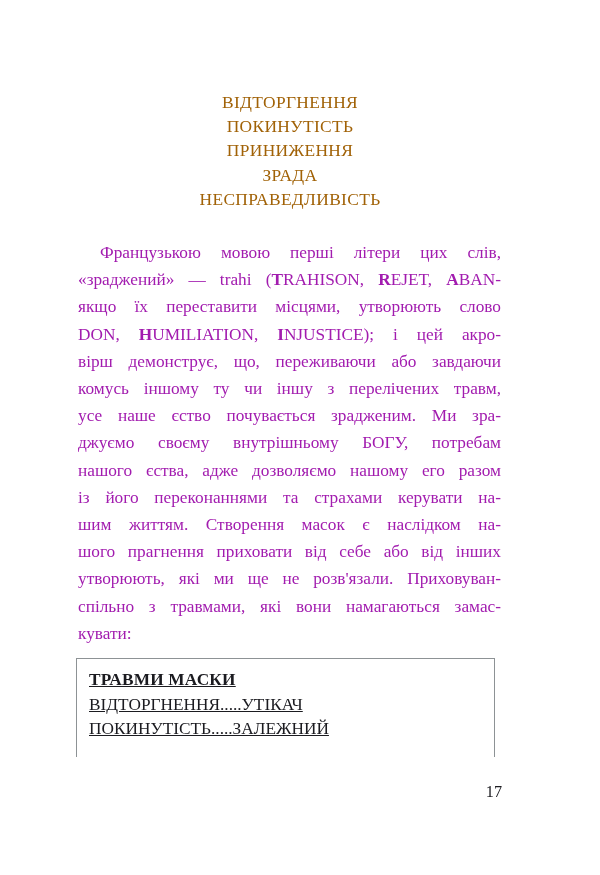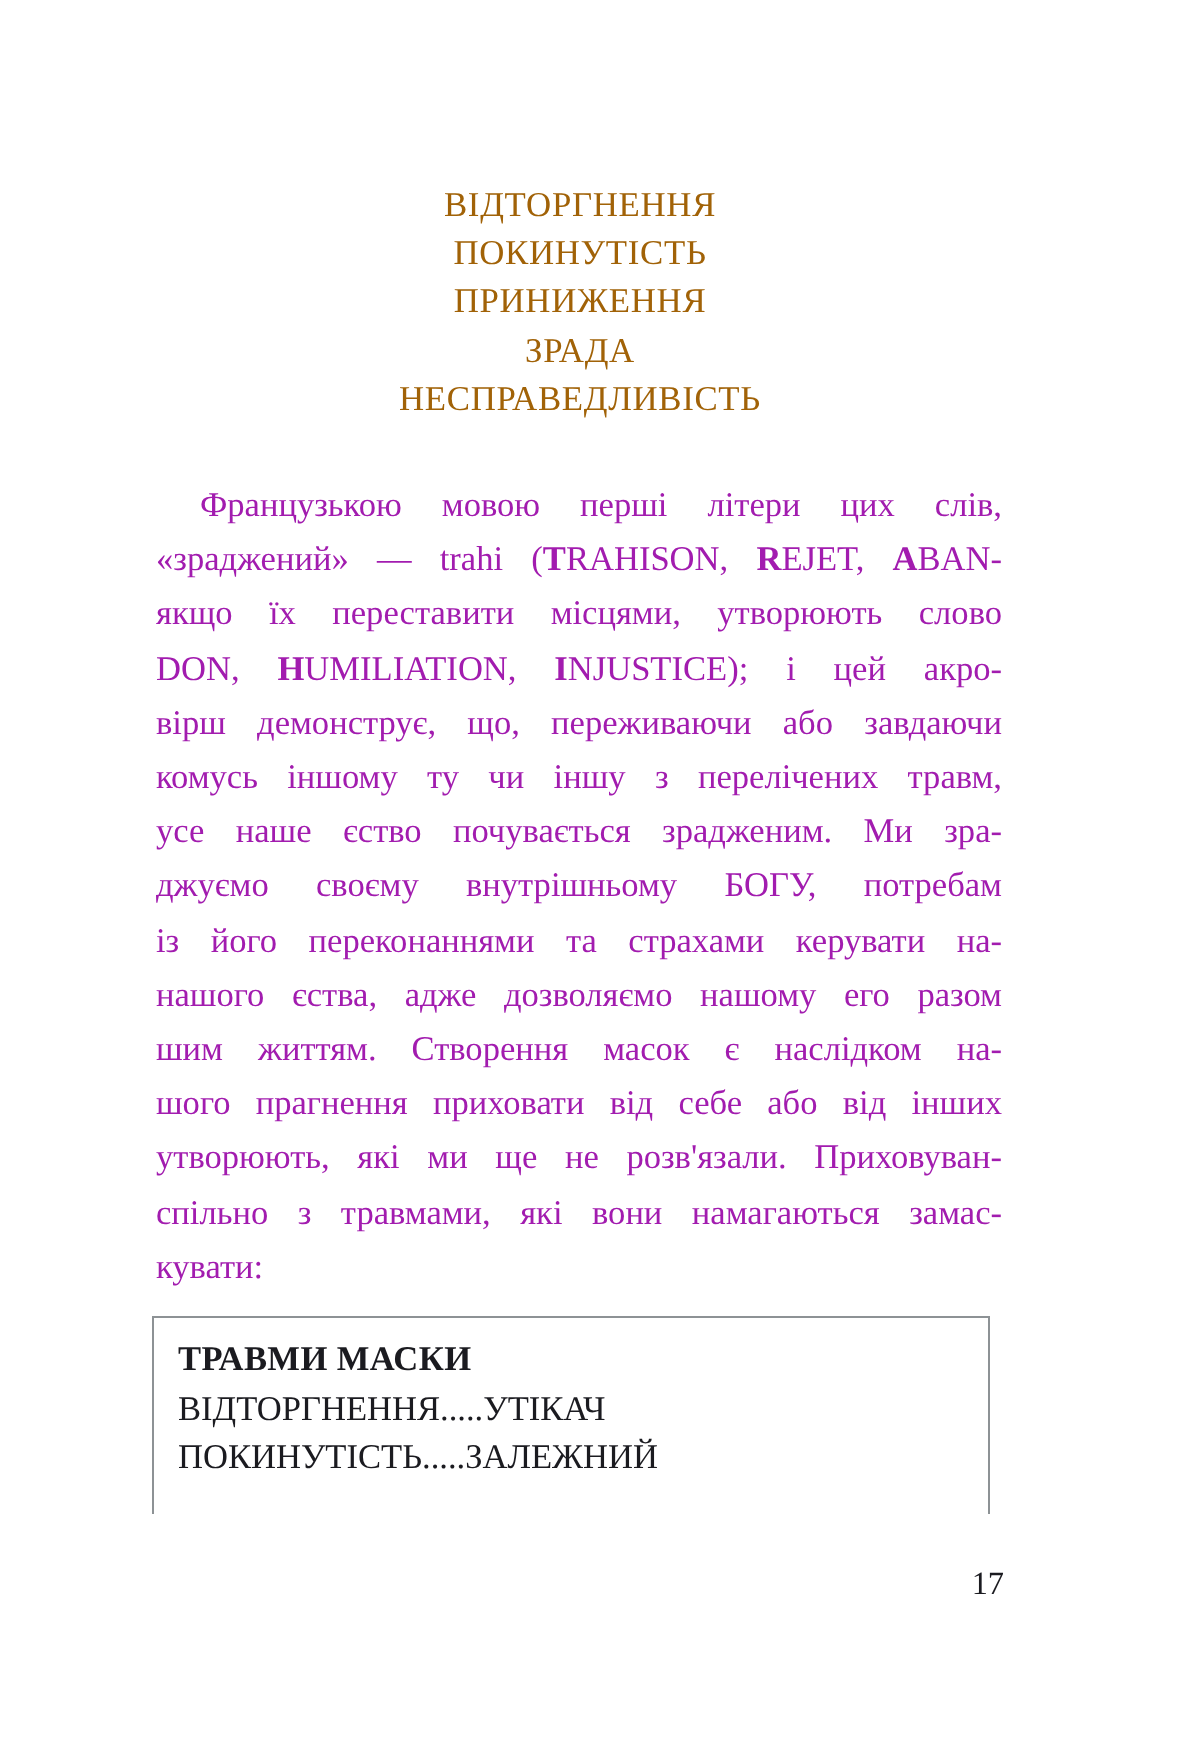--- a/index.html
+++ b/index.html
@@ -94,20 +94,21 @@
     width: 419px;
     height: 99px;
     border: 1px solid #8d9295;
     border-bottom: none;
     box-sizing: border-box;
     background: #ffffff;
   }
 
   .masks-inner {
     padding: 9px 0 0 12px;
+    text-decoration: underline;
   }
 
   .masks-row {
     font-size: 17.3px;
     line-height: 24.6px;
     color: #1b1b20;
     white-space: nowrap;
   }
 
   .masks-row.header {
@@ -144,22 +145,22 @@
 
     <p class="para">
       <span class="line"><span class="indent"></span><span>Французькою мовою перші літери цих слів,</span></span>
       <span class="line"><span>«зраджений» — trahi (</span><b class="cap">T</b><span>RAHISON, </span><b class="cap">R</b><span>EJET, </span><b class="cap">A</b><span>BAN-</span></span>
       <span class="line">якщо їх переставити місцями, утворюють слово</span>
       <span class="line"><span>DON, </span><b class="cap">H</b><span>UMILIATION, </span><b class="cap">I</b><span>NJUSTICE); і цей акро-</span></span>
       <span class="line">вірш демонструє, що, переживаючи або завдаючи</span>
       <span class="line">комусь іншому ту чи іншу з перелічених травм,</span>
       <span class="line">усе наше єство почувається зрадженим. Ми зра-</span>
       <span class="line">джуємо своєму внутрішньому БОГУ, потребам</span>
+      <span class="line">нашого єства, адже дозволяємо нашому его разом</span>
       <span class="line">із його переконаннями та страхами керувати на-</span>
-      <span class="line">нашого єства, адже дозволяємо нашому его разом</span>
       <span class="line">шим життям. Створення масок є наслідком на-</span>
       <span class="line">шого прагнення приховати від себе або від інших</span>
       <span class="line">утворюють, які ми ще не розв'язали. Приховуван-</span>
     </p>
 
     <p class="para">
       <span class="line">спільно з травмами, які вони намагаються замас-</span>
       <span class="line last">кувати:</span>
     </p>
 

